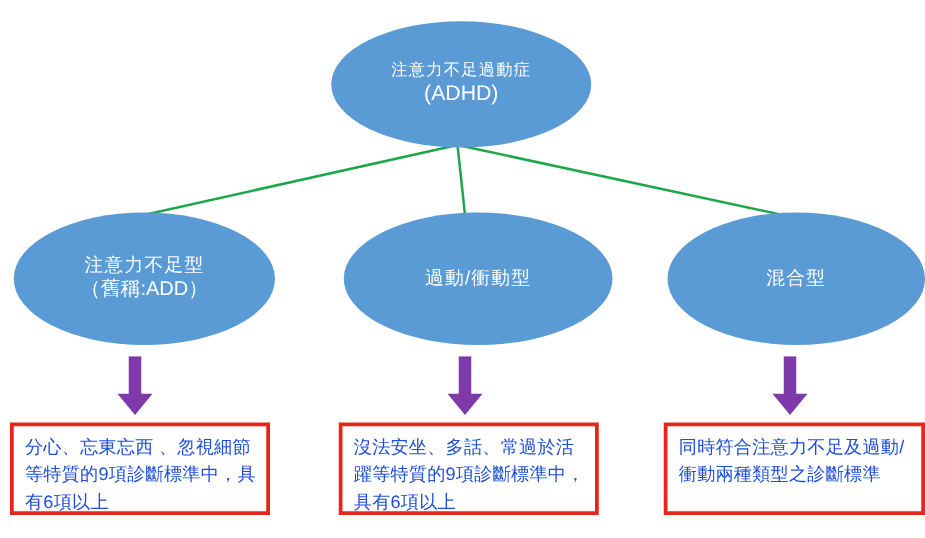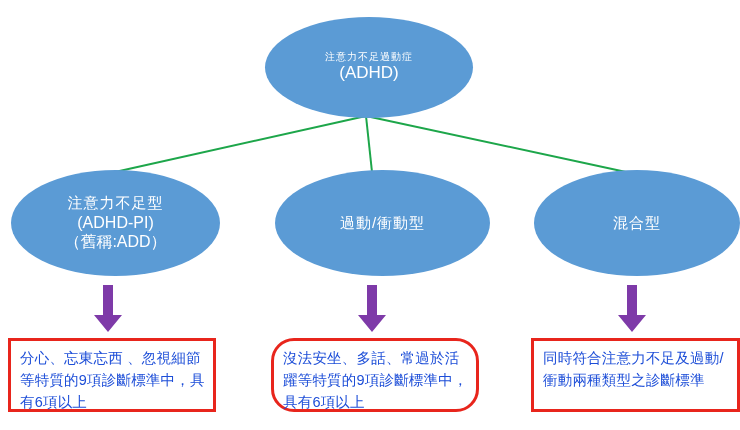--- a/index.html
+++ b/index.html
@@ -45,21 +45,21 @@
   .node .line-en {
     font-size: 16px;
     white-space: nowrap;
   }
   #node-root {
     left: 265px;
     top: 17px;
     width: 208px;
     height: 101px;
   }
-  #node-root .line-cn { font-size: 10px; }
+  #node-root .line-cn { font-size: 13px; font-family: Liberation Mono, monospace; }
   #node-root .line-en { font-size: 17px; }
   #node-pi {
     left: 11px;
     top: 170px;
     width: 209px;
     height: 106px;
   }
   #node-ph {
     left: 275px;
     top: 170px;
@@ -86,42 +86,41 @@
     background: #ffffff;
     box-sizing: border-box;
     padding: 6px 7px 5px 9px;
     color: #1d4ed8;
     font-size: 14.5px;
     line-height: 1.52;
     letter-spacing: 0.2px;
     text-align: left;
   }
   #box-1 { left: 8px;   top: 338px; width: 208px; height: 74px; }
-  #box-2 { left: 271px; top: 338px; width: 208px; height: 74px; border-radius: 23px; }
+  #box-2 { left: 271px; top: 338px; width: 208px; height: 74px; }
   #box-3 { left: 531px; top: 338px; width: 209px; height: 74px; }
 </style>
 </head>
 <body>
 
 <div id="canvas">
 
   <svg class="connector-layer" viewBox="0 0 740 430" xmlns="http://www.w3.org/2000/svg">
     <line x1="366" y1="116" x2="115" y2="172" stroke="#1da64a" stroke-width="2"></line>
     <line x1="366" y1="116" x2="372" y2="172" stroke="#1da64a" stroke-width="2"></line>
     <line x1="366" y1="116" x2="626" y2="172" stroke="#1da64a" stroke-width="2"></line>
   </svg>
 
   <div class="node" id="node-root">
     <span class="line-cn">注意力不足過動症</span>
     <span class="line-en">(ADHD)</span>
   </div>
 
   <div class="node" id="node-pi">
     <span class="line-cn">注意力不足型</span>
-    <span class="line-en">(ADHD-PI)</span>
     <span class="line-en">（舊稱:ADD）</span>
   </div>
 
   <div class="node" id="node-ph">
     <span class="line-cn">過動/衝動型</span>
   </div>
 
   <div class="node" id="node-c">
     <span class="line-cn">混合型</span>
   </div>

